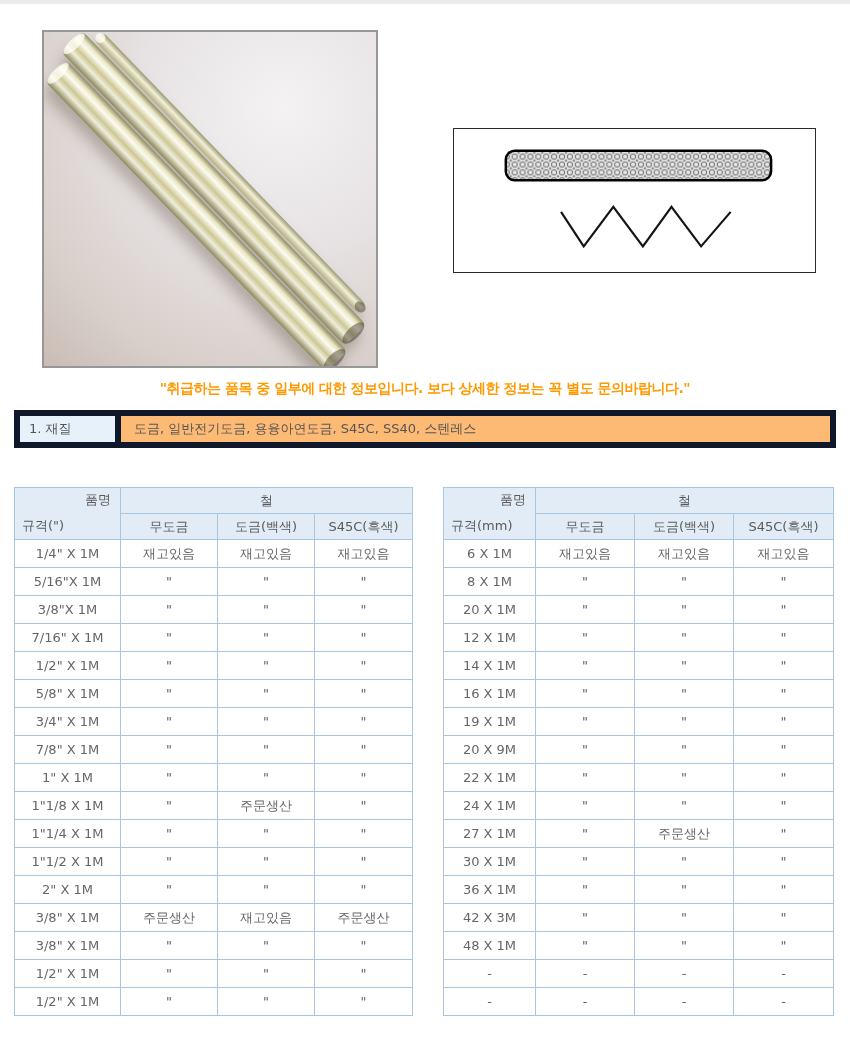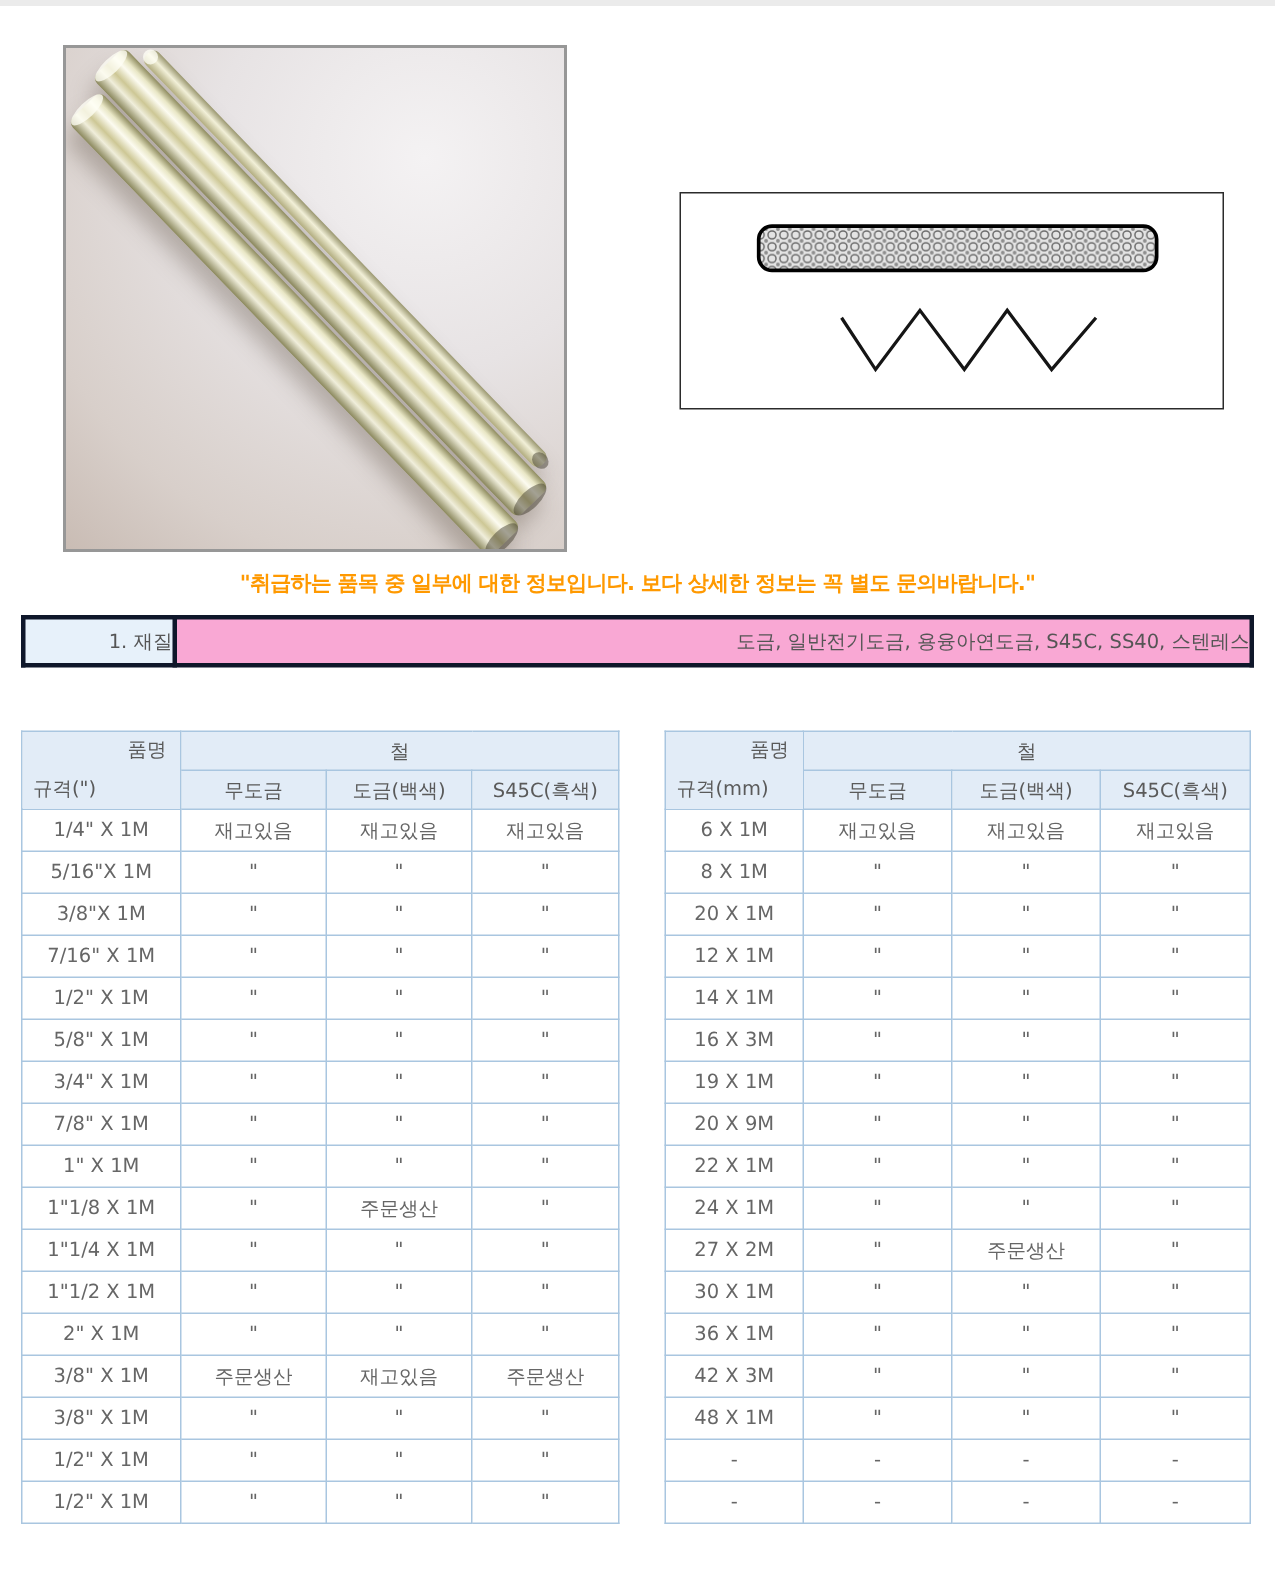--- a/index.html
+++ b/index.html
@@ -34,23 +34,23 @@
              border:1px solid #2b2b2b; background:#fff; }
   .diagram svg { display:block; width:100%; height:100%; }
 
   
   .notice { position:absolute; left:0; top:380px; width:850px; text-align:center;
             font-size:14px; font-weight:bold; color:#ff9900; letter-spacing:-0.5px; }
 
   
   .info { position:absolute; left:14px; top:410px; width:822px;
           border-collapse:collapse; table-layout:fixed; font-size:13px; color:#555; }
-  .info td { border:3px solid #0f172a; height:32px; vertical-align:middle;text-align:right; }
+  .info td { border:6px solid #0f172a; height:32px; vertical-align:middle; }
   .info .ilabel { width:101px; background:#e7f1fa; padding-left:9px; }
-  .info .ivalue { padding-left:13px; background:#f9a8d4; }
+  .info .ivalue { padding-left:13px; background:#fdba74; }
 
   
   .spec-holder { position:absolute; top:487px; }
   .spec-holder.left  { left:14px; }
   .spec-holder.right { left:443px; }
   table.spec { border-collapse:collapse; table-layout:fixed; font-size:13px; color:#666; background:#fff; }
   table.spec.t0 { width:398px; }
   table.spec.t1 { width:390px; }
   table.spec th, table.spec td { border:1px solid #a9c6e0; text-align:center; font-weight:normal; overflow:hidden; white-space:nowrap; }
   table.spec thead th { background:#e2ecf7; color:#5a5a5a; height:26px; }
@@ -279,21 +279,21 @@
             <td>"</td>
             <td>"</td>
           </tr>
           <tr>
             <td>14 X 1M</td>
             <td>"</td>
             <td>"</td>
             <td>"</td>
           </tr>
           <tr>
-            <td>16 X 3M</td>
+            <td>16 X 1M</td>
             <td>"</td>
             <td>"</td>
             <td>"</td>
           </tr>
           <tr>
             <td>19 X 1M</td>
             <td>"</td>
             <td>"</td>
             <td>"</td>
           </tr>
@@ -309,21 +309,21 @@
             <td>"</td>
             <td>"</td>
           </tr>
           <tr>
             <td>24 X 1M</td>
             <td>"</td>
             <td>"</td>
             <td>"</td>
           </tr>
           <tr>
-            <td>27 X 2M</td>
+            <td>27 X 1M</td>
             <td>"</td>
             <td>주문생산</td>
             <td>"</td>
           </tr>
           <tr>
             <td>30 X 1M</td>
             <td>"</td>
             <td>"</td>
             <td>"</td>
           </tr>

